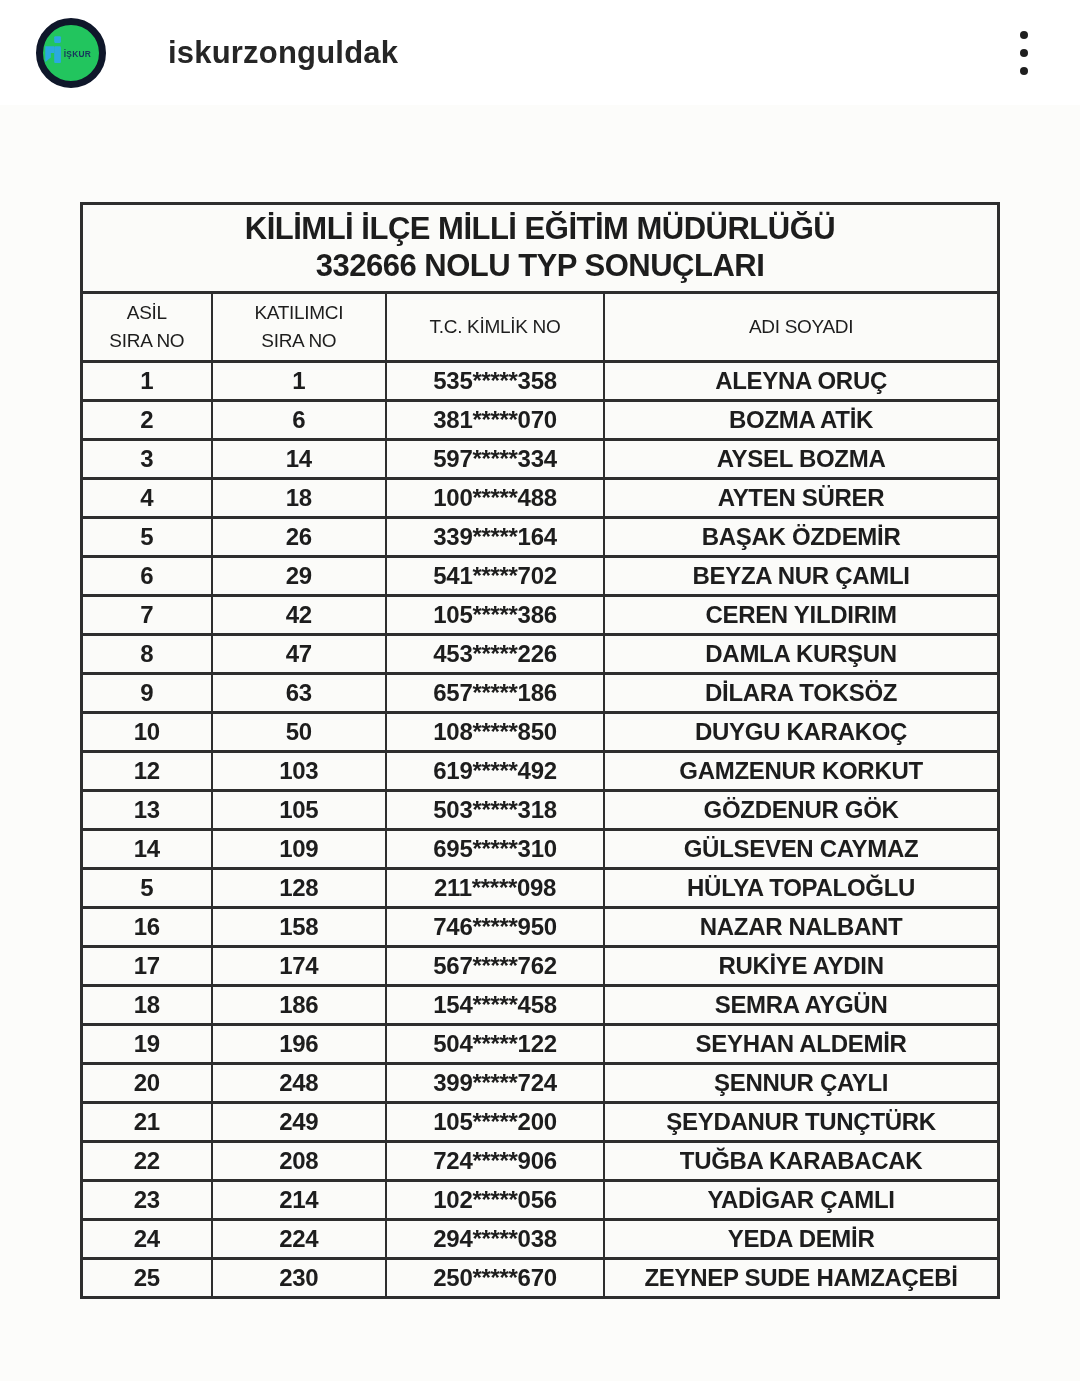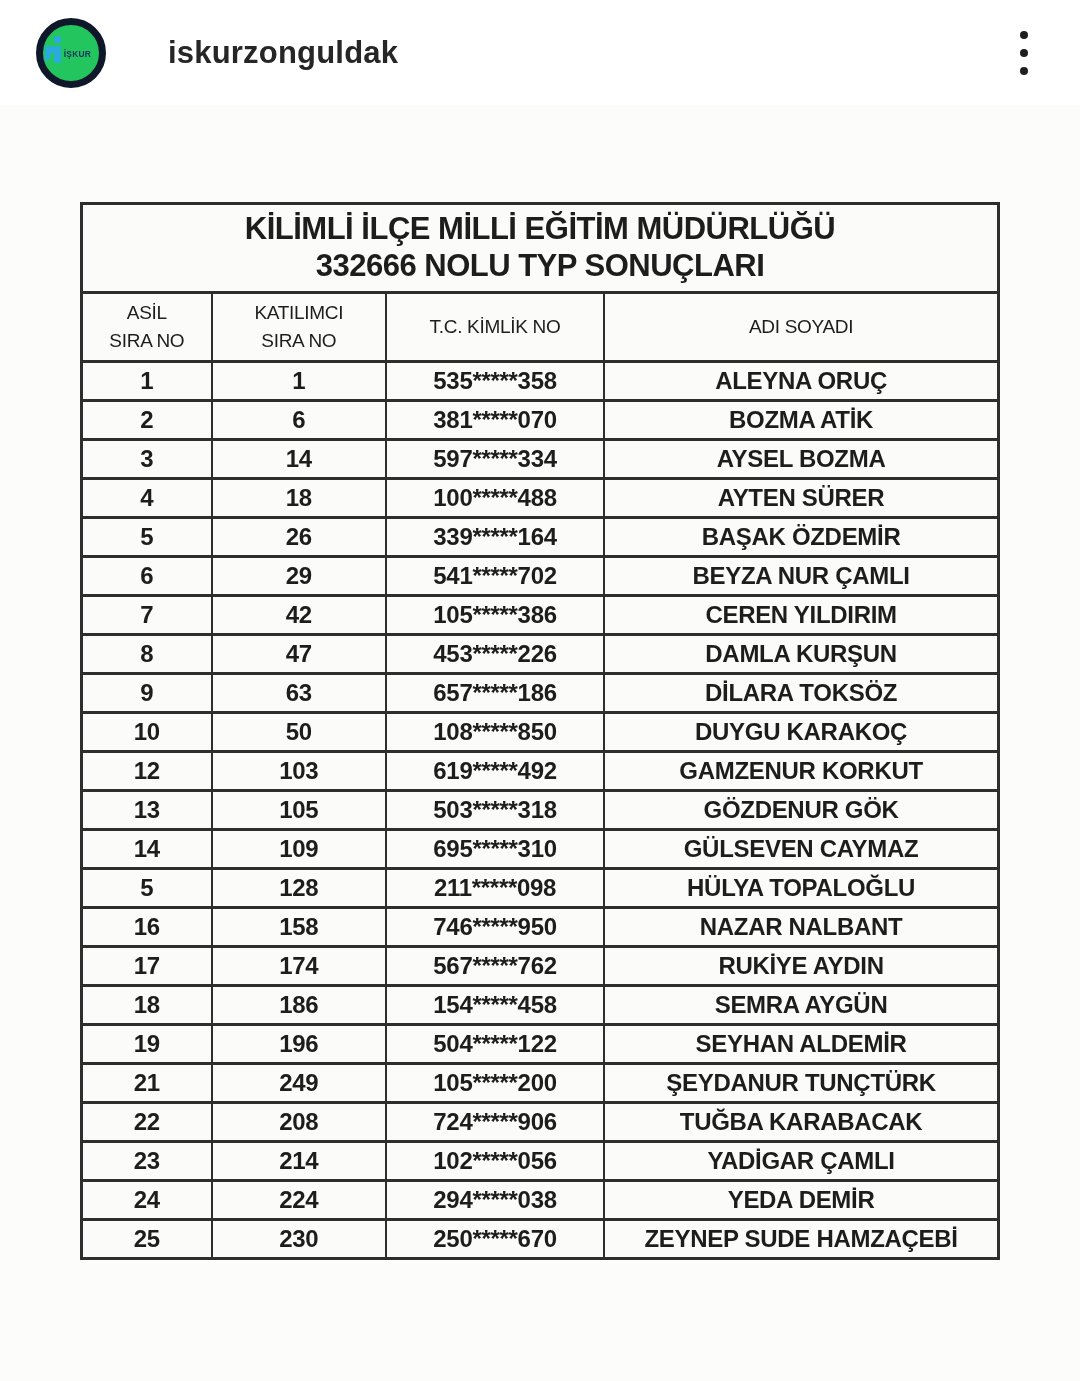--- a/index.html
+++ b/index.html
@@ -256,20 +256,26 @@
           <td>154*****458</td>
           <td>SEMRA AYGÜN</td>
         </tr>
         <tr>
           <td>19</td>
           <td>196</td>
           <td>504*****122</td>
           <td>SEYHAN ALDEMİR</td>
         </tr>
         <tr>
+          <td>20</td>
+          <td>248</td>
+          <td>399*****724</td>
+          <td>ŞENNUR ÇAYLI</td>
+        </tr>
+        <tr>
           <td>21</td>
           <td>249</td>
           <td>105*****200</td>
           <td>ŞEYDANUR TUNÇTÜRK</td>
         </tr>
         <tr>
           <td>22</td>
           <td>208</td>
           <td>724*****906</td>
           <td>TUĞBA KARABACAK</td>

